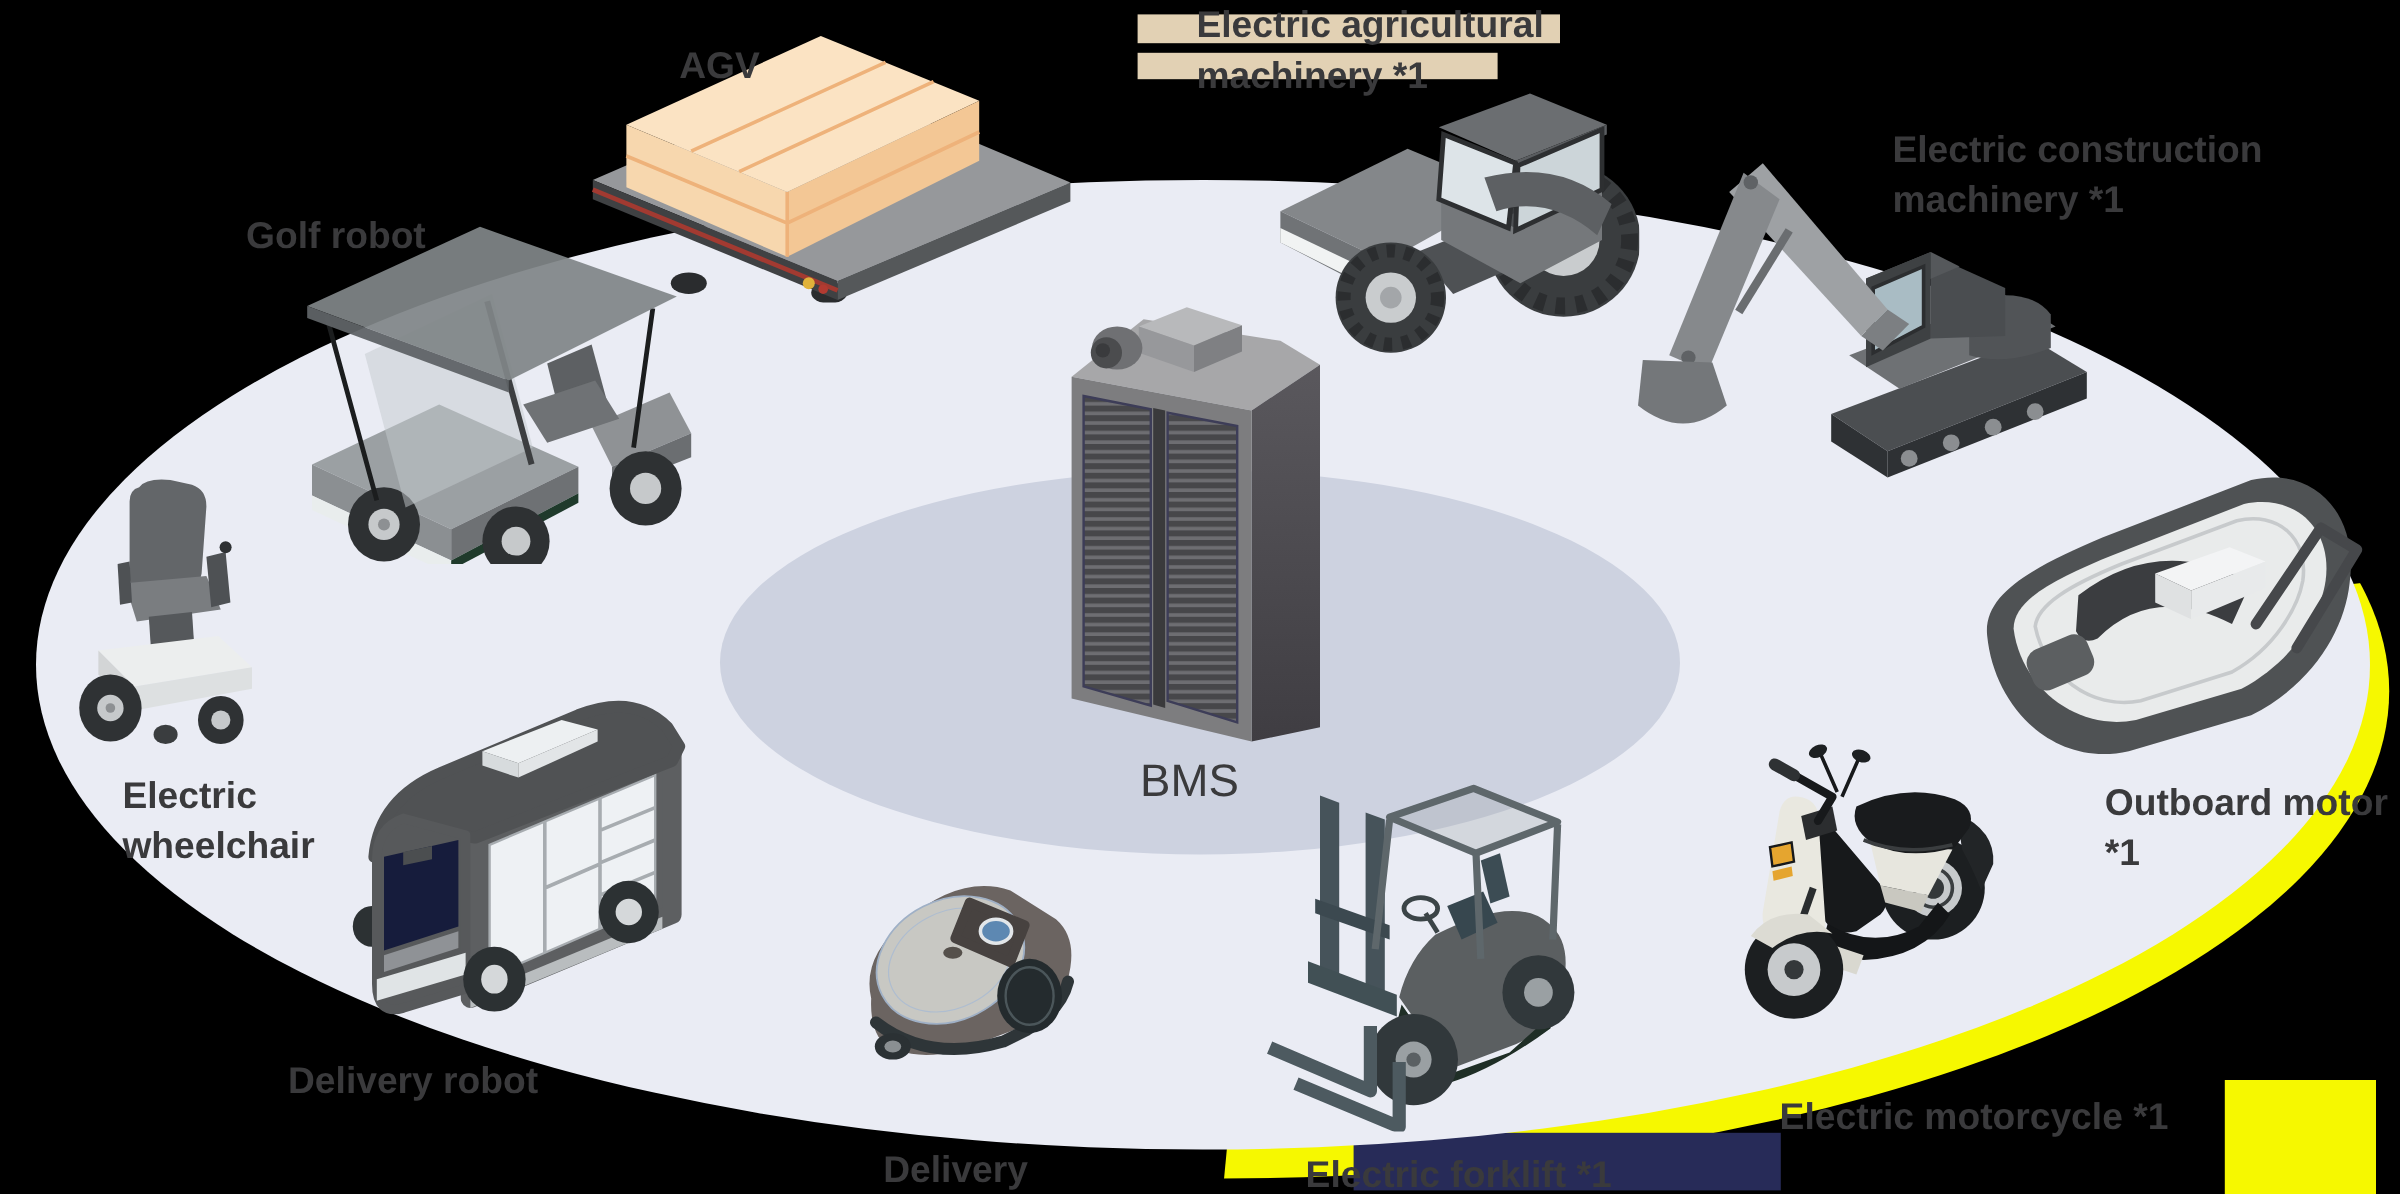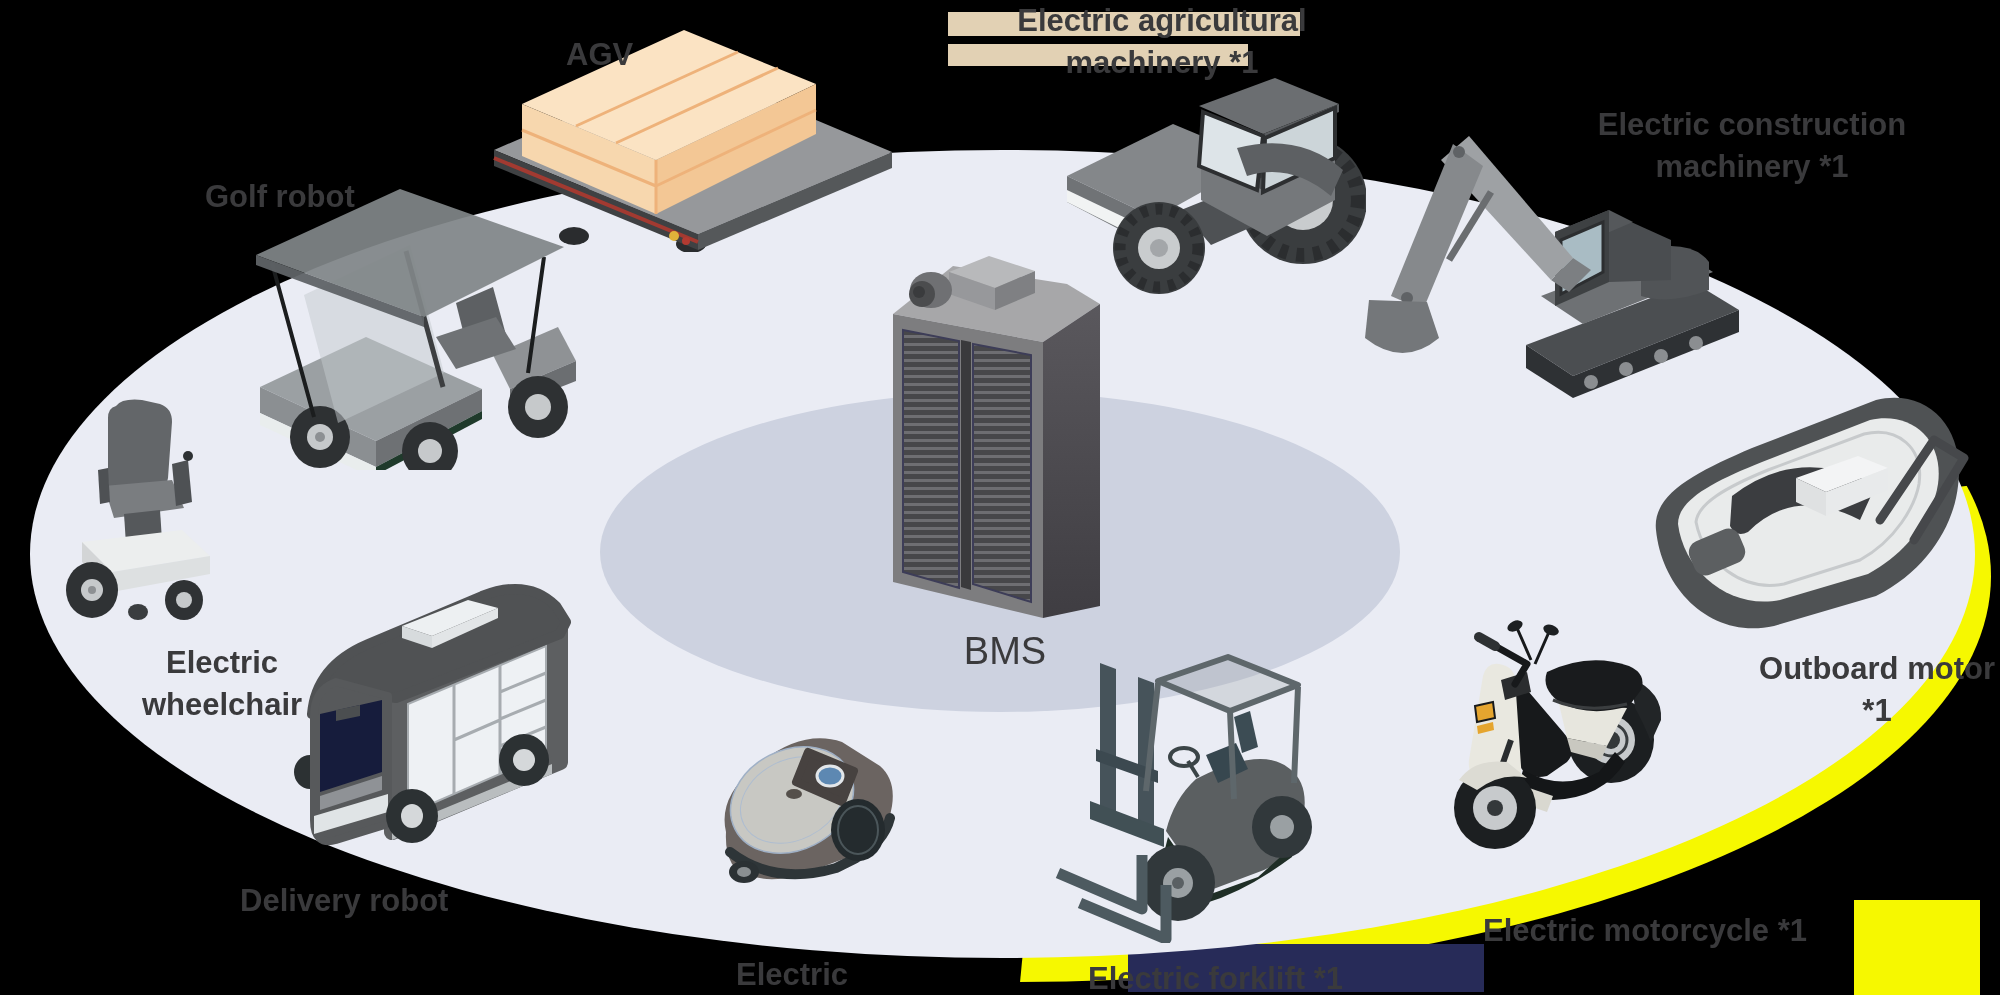--- a/index.html
+++ b/index.html
@@ -11,22 +11,22 @@
   .glitch{position:absolute;z-index:1;}
   #glitch-rim{left:46px;top:170px;width:1945px;height:812px;border-radius:50%;background:#f6f800;
               clip-path:polygon(52% 52%,102% 38%,102% 102%,50% 102%);}
   #glitch-corner{left:1854px;top:900px;width:126px;height:95px;background:#f6f800;}
   #glitch-navy{left:1128px;top:944px;width:356px;height:48px;background:#272b58;}
   .glitch-streak{position:absolute;z-index:3;background:#fbe8c8;opacity:.9;}
   #streak-1{left:948px;top:12px;width:352px;height:24px;}
   #streak-2{left:948px;top:44px;width:300px;height:22px;}
   .v{position:absolute;z-index:4;}
   .v svg{display:block;width:100%;height:100%;}
-  .lbl{position:absolute;z-index:5;color:#3a3a3c;font-weight:700;font-size:31px;line-height:42px;text-align:center;}
-  .lbl.bms{font-weight:400;font-size:38px;text-align:center;}
+  .lbl{position:absolute;z-index:5;color:#3a3a3c;font-weight:700;font-size:31px;line-height:42px;}
+  .lbl.bms{font-weight:400;font-size:38px;text-align:left;}
 </style>
 </head>
 <body>
 
 <div id="stage">
 
   <div class="glitch" id="glitch-rim"></div>
   <div class="glitch" id="glitch-corner"></div>
   <div class="glitch" id="glitch-navy"></div>
 
@@ -282,17 +282,17 @@
   </div>
 
   <div class="lbl" style="left:205px;top:176px">Golf robot</div>
   <div class="lbl" style="left:566px;top:34px">AGV</div>
   <div class="lbl" style="left:997px;top:0px;width:330px">Electric agricultural machinery *1</div>
   <div class="lbl" style="left:1577px;top:104px;width:350px">Electric construction machinery *1</div>
   <div class="lbl" style="left:102px;top:642px;width:240px">Electric wheelchair</div>
   <div class="lbl" style="left:1754px;top:648px">Outboard motor *1</div>
   <div class="lbl" style="left:1483px;top:910px">Electric motorcycle *1</div>
   <div class="lbl" style="left:1088px;top:958px">Electric forklift *1</div>
-  <div class="lbl" style="left:736px;top:954px">Electric</div>
+  <div class="lbl" style="left:736px;top:954px">Delivery</div>
   <div class="lbl" style="left:240px;top:880px">Delivery robot</div>
   <div class="lbl bms" style="left:950px;top:630px;width:110px">BMS</div>
 
 </div>
 
 </body></html>

